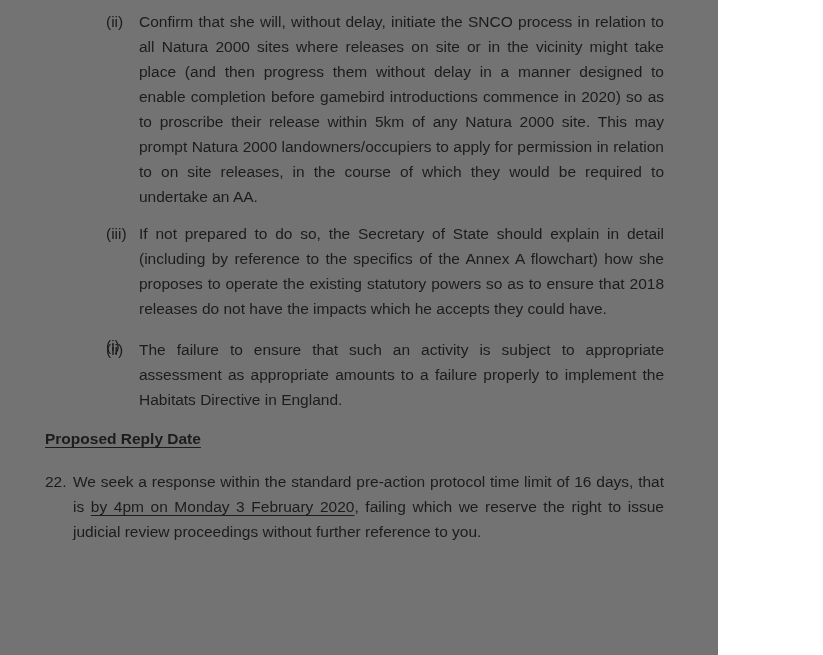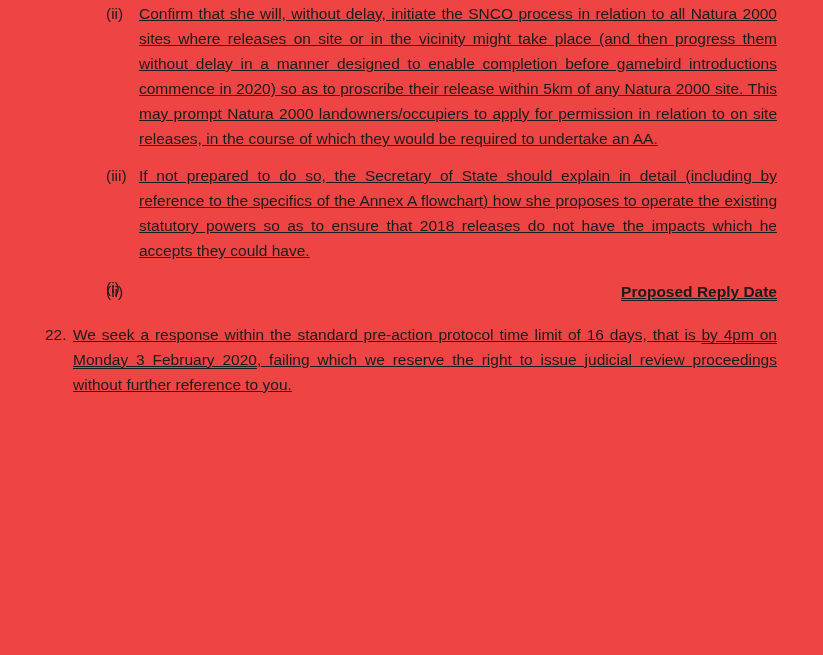--- a/index.html
+++ b/index.html
@@ -1,49 +1,48 @@
 <!DOCTYPE html>
 <html><head>
 <meta charset="utf-8">
 <style>
   html, body { margin: 0; padding: 0; }
   .page {
     position: relative;
-    width: 823px;
+    width: 718px;
     height: 655px;
-    background: #ef4444;
+    background: #737373;
     box-sizing: border-box;
     padding: 1px 46px 0 45px;
     font-family: "Liberation Sans", sans-serif;
     font-size: 15.5px;
     line-height: 25px;
     color: #1c1c1c;
     text-align: justify;
     overflow: hidden;
-    text-decoration: underline;
   }
   .li { position: relative; }
-  .li p { margin: 0; }
+  .li p { margin: 8px; }
   .marker { position: absolute; top: 0; left: 0; white-space: nowrap; }
   
   .l1 .body { margin-left: 28px; }
   
   .l2 .marker { left: 61px; }
   .l2 .body { margin-left: 94px; }
 
   .gap-sm  { margin-bottom: 12px; }
   .gap-md  { margin-bottom: 16px; }
   .gap-lg  { margin-bottom: 24px; }
 
   .heading {
     margin: 0 0 18px 0;
     font-weight: bold;
     text-decoration: underline;
     text-underline-offset: 3px;
-    text-align: right;
+    text-align: left;
   }
   .underlined {
     text-decoration: underline;
     text-underline-offset: 3px;
   }
   .pre-heading { margin-bottom: 14px; }
 </style>
 </head>
 <body>
 
@@ -59,20 +58,21 @@
     <p class="body">If not prepared to do so, the Secretary of State should explain in detail (including by reference to the specifics of the Annex A flowchart) how she proposes to operate the existing statutory powers so as to ensure that 2018 releases do not have the impacts which he accepts they could have.</p>
   </div>
 
 
   <div class="li l2 gap-md">
     <span class="marker">(i)</span>
   </div>
 
   <div class="li l2 pre-heading">
     <span class="marker">(ii)</span>
+    <p class="body">The failure to ensure that such an activity is subject to appropriate assessment as appropriate amounts to a failure properly to implement the Habitats Directive in England.</p>
   </div>
 
   <h2 class="heading" style="font-size:15.5px;">Proposed Reply Date</h2>
 
   <div class="li l1">
     <span class="marker">22.</span>
     <p class="body"><span>We seek a response within the standard pre-action protocol time limit of 16 days, that is </span><span class="underlined">by 4pm on Monday 3 February 2020</span><span>, failing which we reserve the right to issue judicial review proceedings without further reference to you.</span></p>
   </div>
 
 </div>

